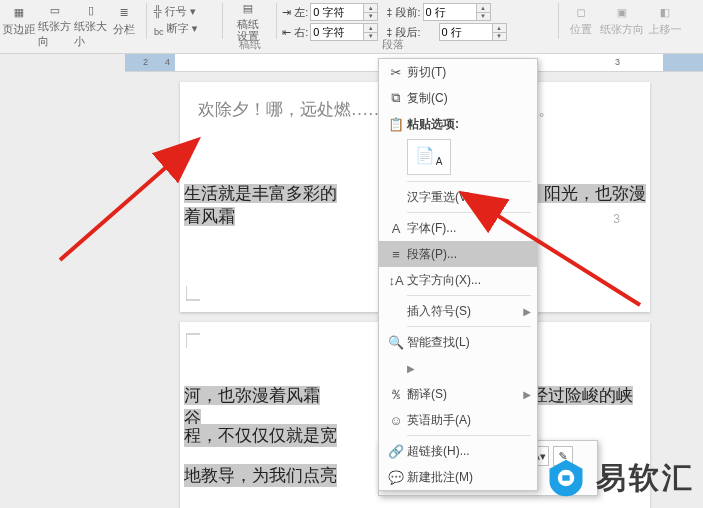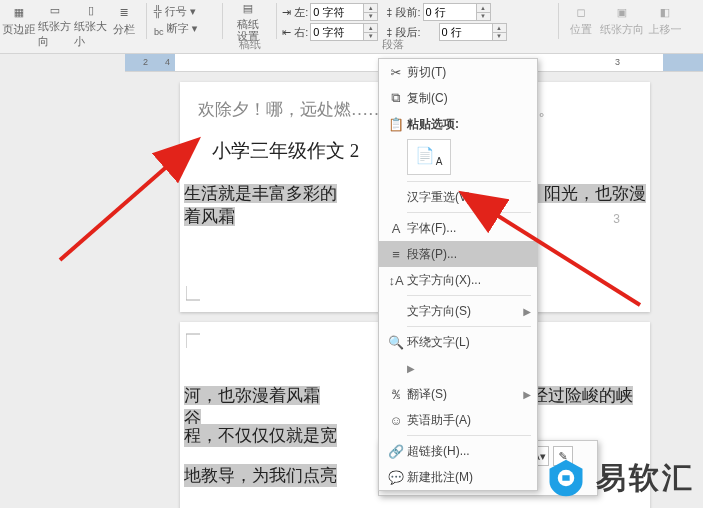--- a/index.html
+++ b/index.html
@@ -148,21 +148,20 @@
     <div class="shade" style="right:0;width:40px"></div>
     <span class="tick" style="left:18px">2</span>
     <span class="tick" style="left:40px">4</span>
     <span class="tick" style="left:260px">1</span>
     <span class="tick" style="left:380px">2</span>
     <span class="tick" style="left:490px">3</span>
   </div>
 
   <div class="page page1">
     <div class="docline" style="top:16px;left:18px;color:#888">欢除夕！哪，远处燃……………户……响起了。</div>
-    <div class="docline" style="top:56px;left:32px;font-size:19px">小学三年级作文 2</div>
     <div class="docline" style="top:100px;left:4px;right:4px">
       <span class="hl">生活就是丰富多彩的</span><span style="display:inline-block;width:190px"></span><span class="hl">，阳光，也弥漫着风霜</span>
     </div>
     <div class="pgnum" style="top:130px;right:30px">3</div>
     <div class="corner" style="bottom:6px;left:6px"><svg width="20" height="20">
           <path d="M0 0 V14 H14" stroke="#aaa" fill="none"></path>
         </svg></div>
   </div>
 
   <div class="page page2">
@@ -207,27 +206,27 @@
       <span class="ci">≡</span>
       <span>段落(P)...</span>
     </div>
   <div class="ctx-row">
       <span class="ci">↕A</span>
       <span>文字方向(X)...</span>
     </div>
   <div class="ctx-sep"></div>
   <div class="ctx-row">
       <span class="ci"></span>
-      <span style="flex:1">文字方向(S)</span>
+      <span style="flex:1">插入符号(S)</span>
       <span class="arrow">▶</span>
     </div>
   <div class="ctx-sep"></div>
   <div class="ctx-row">
       <span class="ci">🔍</span>
-      <span>环绕文字(L)</span>
+      <span>智能查找(L)</span>
     </div>
   <div class="ctx-row">
       <span class="ci"></span>
       <span class="arrow">▶</span>
     </div>
   <div class="ctx-row">
       <span class="ci">℁</span>
       <span style="flex:1">翻译(S)</span>
       <span class="arrow">▶</span>
     </div>

